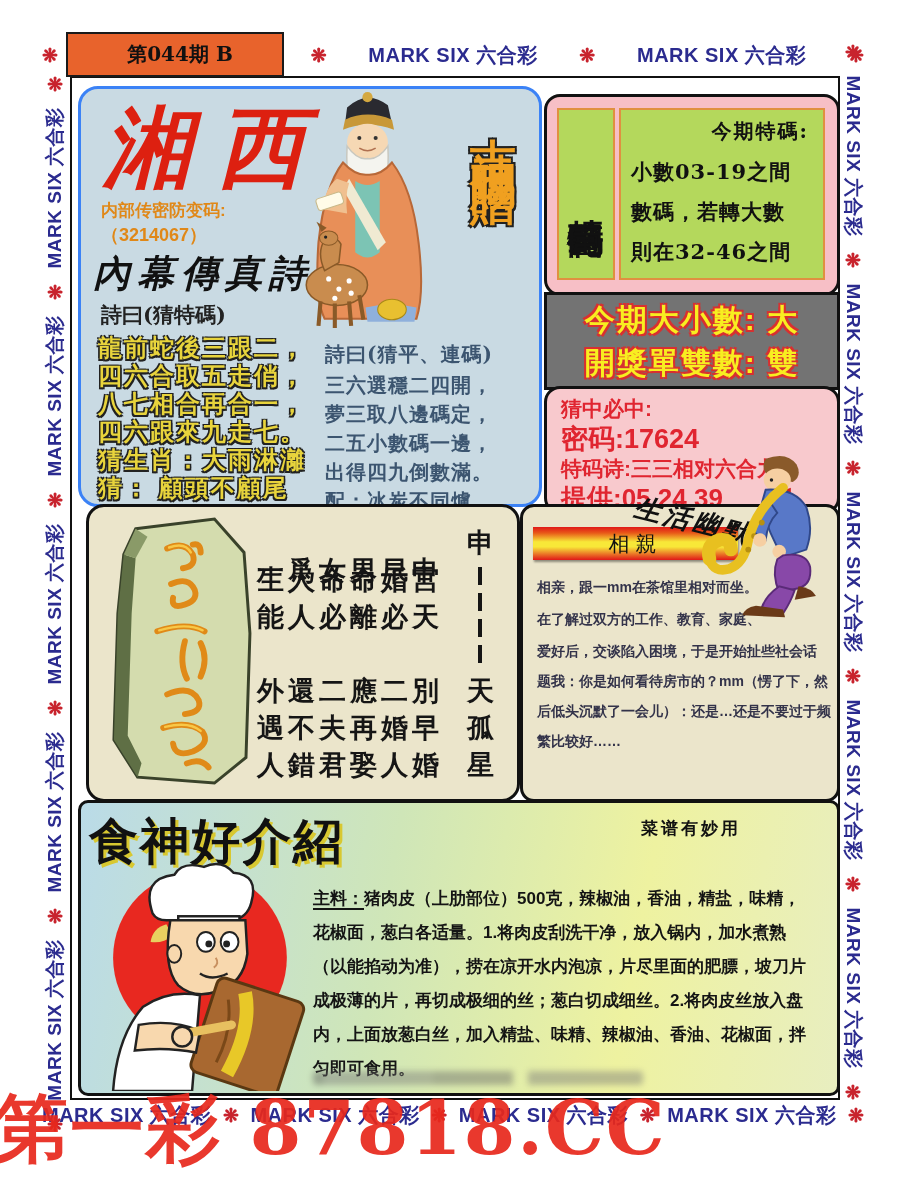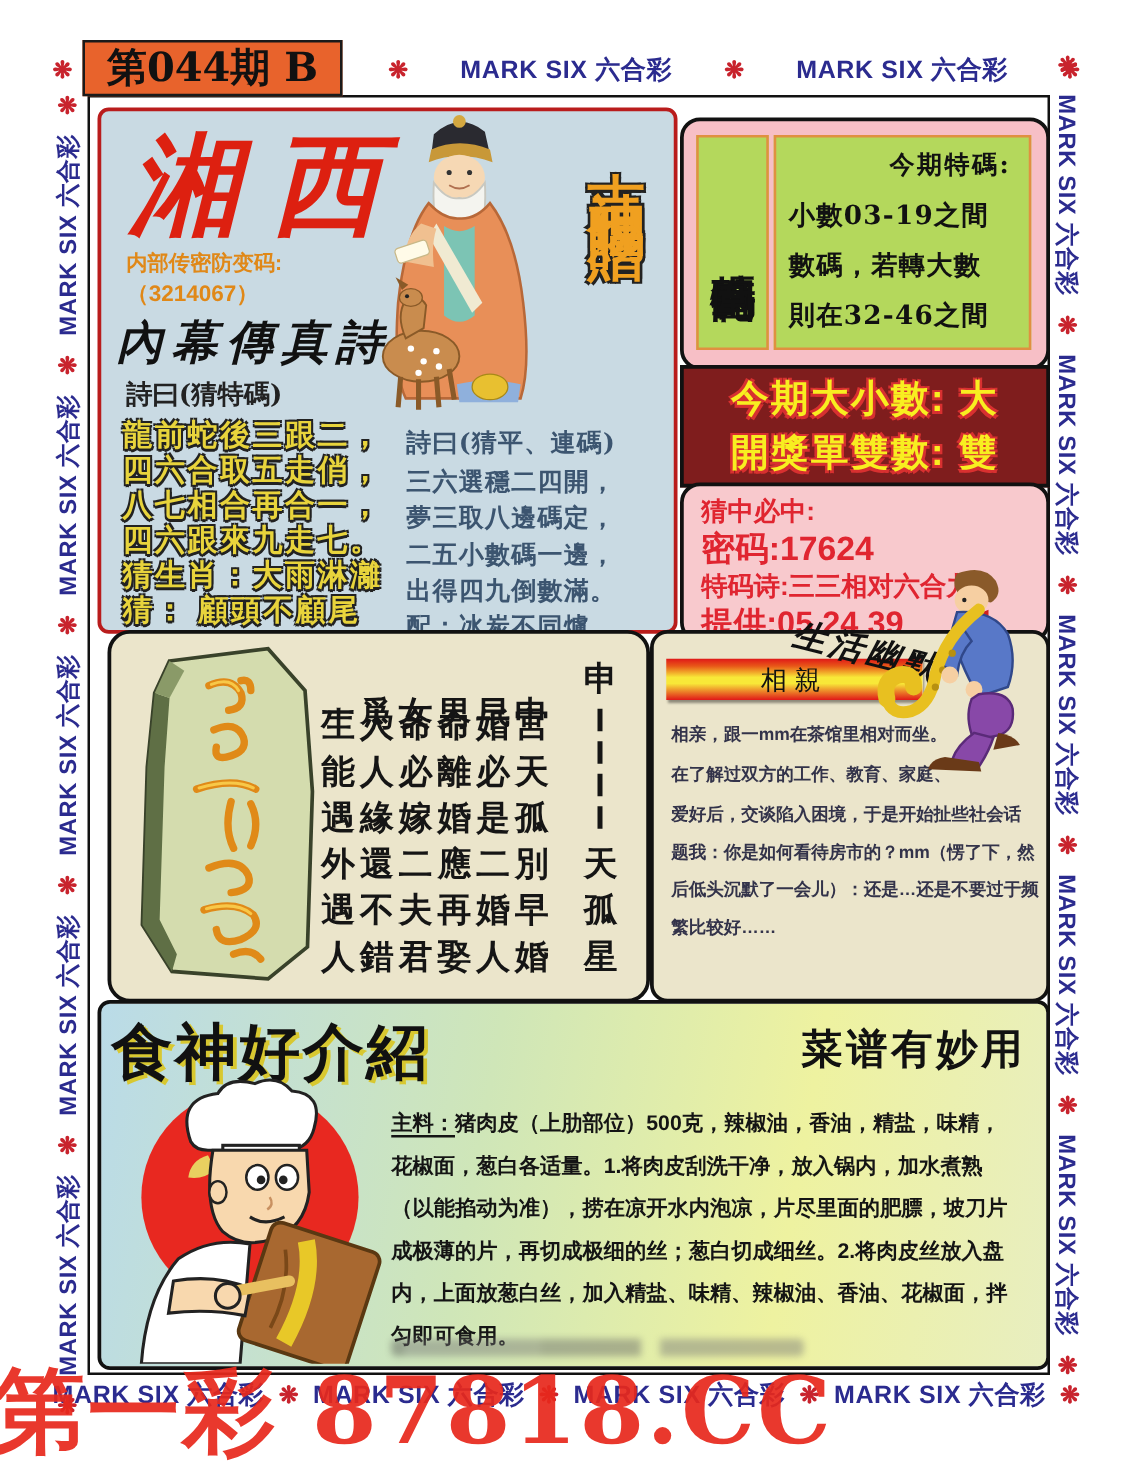--- a/index.html
+++ b/index.html
@@ -6,27 +6,27 @@
   #page{position:relative;width:900px;height:1177px;background:#fff;overflow:hidden;
         font-family:"Liberation Sans",sans-serif;}
   .abs{position:absolute;}
   
   .strip{display:flex;justify-content:space-between;align-items:center;
          color:#2b2b8f;font-weight:bold;font-size:20px;white-space:nowrap;z-index:1;}
   .strip .unit{letter-spacing:.5px;}
   .flower{color:#c8232d;font-size:19px;}
   .vrot{transform-origin:0 0;}
   #issue-box{left:66px;top:32px;width:204px;height:41px;background:#e8632c;
-             border:2px solid #1a1a1a;color:#111;font-size:32px;font-weight:bold;
+             border:2px solid #1a1a1a;color:#111;font-size:20px;font-weight:bold;
              display:flex;align-items:center;justify-content:center;z-index:5;
-             font-family:"DejaVu Serif",serif;}
+             font-family:"DejaVu Serif",serif;padding-left:10px;}
   #content-frame{left:70px;top:76px;width:766px;height:1020px;border:2px solid #111;background:#fff;}
   
-  #p1{left:78px;top:86px;width:458px;height:415px;background:#c9dae3;border:3px solid #b91c1c;
-      border-radius:9px;z-index:2;}
+  #p1{left:78px;top:86px;width:458px;height:415px;background:#c9dae3;border:3px solid #3b82f6;
+      border-radius:20px;z-index:2;}
   #p1-title{left:22px;top:0px;font-family:"DejaVu Serif",serif;font-weight:900;font-size:88px;
             color:#dd2010;letter-spacing:26px;font-style:italic;}
   #p1-antifake1{left:20px;top:110px;color:#e08818;font-weight:bold;font-size:17px;}
   #p1-antifake2{left:20px;top:134px;color:#e08818;font-weight:bold;font-size:18px;}
   #p1-inner-title{left:12px;top:160px;font-family:"DejaVu Serif",serif;font-weight:900;
                   font-size:37px;color:#111;letter-spacing:7px;font-style:italic;}
   #p1-poem-label{left:20px;top:212px;font-size:21px;color:#222;font-family:"DejaVu Serif",serif;font-weight:bold;}
   .ypoem{left:17px;color:#e8d43c;font-weight:bold;font-size:24px;letter-spacing:2px;
          text-shadow:-1.5px -1.5px 0 #222,1.5px -1.5px 0 #222,-1.5px 1.5px 0 #222,1.5px 1.5px 0 #222,0 2px 0 #222;}
   .bpoem{left:244px;color:#3c5570;font-size:20px;font-family:"DejaVu Serif",serif;font-weight:bold;letter-spacing:1px;}
@@ -36,21 +36,21 @@
   
   #boxA{left:544px;top:94px;width:290px;height:196px;background:#f7bfc6;border:3px solid #111;
         border-radius:16px;z-index:2;}
   .greenbox{background:#b4d85c;border:2px solid #e09040;position:absolute;}
   #range-title{left:10px;top:11px;width:54px;height:168px;display:flex;align-items:center;justify-content:center;
                writing-mode:vertical-rl;text-orientation:upright;font-size:36px;font-weight:900;color:#111;
                letter-spacing:2px;font-family:"DejaVu Serif",serif;}
   #range-text{left:72px;top:11px;width:202px;height:168px;font-family:"DejaVu Serif",serif;color:#111;}
   #range-line0{right:14px;top:8px;position:absolute;font-size:20px;font-weight:bold;letter-spacing:2px;}
   .range-line{position:absolute;left:10px;font-size:21px;font-weight:bold;letter-spacing:1px;}
-  #boxB{left:544px;top:292px;width:290px;height:92px;background:#7f1d1d;border:3px solid #111;z-index:2;
+  #boxB{left:544px;top:292px;width:290px;height:92px;background:#737373;border:3px solid #111;z-index:2;
         display:flex;flex-direction:column;justify-content:center;align-items:center;}
   .boxB-line{font-size:30px;font-weight:900;color:#f8ee20;letter-spacing:2px;line-height:43px;
              text-shadow:-2px -2px 0 #d83030,2px -2px 0 #d83030,-2px 2px 0 #d83030,2px 2px 0 #d83030;}
   #boxC{left:544px;top:386px;width:290px;height:122px;background:#f8c9cd;border:3px solid #111;
         border-radius:16px;z-index:2;color:#e02530;}
   .boxC-line{position:absolute;left:14px;font-weight:900;white-space:nowrap;}
   
   #p3{left:86px;top:504px;width:428px;height:292px;background:#ebe5cb;border:3px solid #111;
       border-radius:18px;z-index:2;}
   .grid-row{position:absolute;left:168px;font-size:27px;font-weight:800;color:#151515;
@@ -68,21 +68,21 @@
                transform:rotate(14deg);letter-spacing:3px;font-style:italic;}
   .story-line{position:absolute;left:14px;font-size:14px;color:#33334a;font-weight:bold;white-space:nowrap;}
   
   #p5{left:78px;top:800px;width:756px;height:290px;border:3px solid #111;border-radius:10px;z-index:2;
       background:linear-gradient(100deg,#badbe8 0%,#cfe6b8 40%,#eef2a0 72%,#e8eec0 100%);}
   #recipe-title{left:8px;top:6px;font-size:49px;font-weight:900;color:#111;letter-spacing:2px;
                 font-family:"DejaVu Serif",serif;text-shadow:3px 3px 0 #d8c830;}
   #recipe-dish{left:298px;top:18px;font-size:40px;font-weight:900;font-style:italic;color:#f5e822;
                letter-spacing:4px;border-bottom:4px solid #111;padding-bottom:2px;
                text-shadow:-2px -2px 0 #111,2px -2px 0 #111,-2px 2px 0 #111,2px 2px 0 #111;}
-  #recipe-tagline{left:560px;top:14px;font-size:33px;font-weight:900;color:#111;letter-spacing:3px;
+  #recipe-tagline{left:560px;top:14px;font-size:17px;font-weight:900;color:#111;letter-spacing:3px;
                   font-family:"DejaVu Serif",serif;}
   .recipe-line{position:absolute;left:232px;width:520px;font-size:17px;color:#141414;font-weight:bold;
                white-space:nowrap;}
   #recipe-label{border-bottom:2px solid #141414;}
   #faded-remnant{left:232px;top:268px;width:330px;height:14px;border-radius:4px;
       background:linear-gradient(to right,#555 0 10px,#777 10px 120px,#666 120px 200px,transparent 200px 215px,#777 215px 300px);
       filter:blur(3px);opacity:.45;}
   
   #watermark{left:-6px;top:1080px;font-size:74px;font-weight:900;color:#e8281c;z-index:60;
              white-space:nowrap;letter-spacing:2px;font-family:"DejaVu Serif",serif;opacity:.92;}
@@ -258,21 +258,20 @@
       </g>
       <g stroke="#f8c848" stroke-width="2.5" fill="none" stroke-linecap="round">
         <path d="M72 33 Q88 27 94 38"></path>
           <path d="M62 117 Q90 109 106 117"></path>
           <path d="M68 215 Q92 209 104 219"></path>
       </g>
     </svg>
     <div class="grid-row" style="top:18px;margin-top:28px;">一爲女男早申</div>
     <div class="grid-row" style="top:55px;">生人命命婚宫</div>
     <div class="grid-row" style="top:92px;">能人必離必天</div>
-    <div class="grid-row" style="top:129px;">遇緣嫁婚是孤</div>
     <div class="grid-row" style="top:166px;">外還二應二別</div>
     <div class="grid-row" style="top:203px;">遇不夫再婚早</div>
     <div class="grid-row" style="top:240px;">人錯君娶人婚</div>
     <div class="side-ch" style="top:18px;">申</div>
     <div class="dash" style="top:60px;"></div>
     <div class="dash" style="top:86px;"></div>
     <div class="dash" style="top:112px;"></div>
     <div class="dash" style="top:138px;"></div>
     <div class="side-ch" style="top:166px;">天</div>
     <div class="side-ch" style="top:203px;">孤</div>

